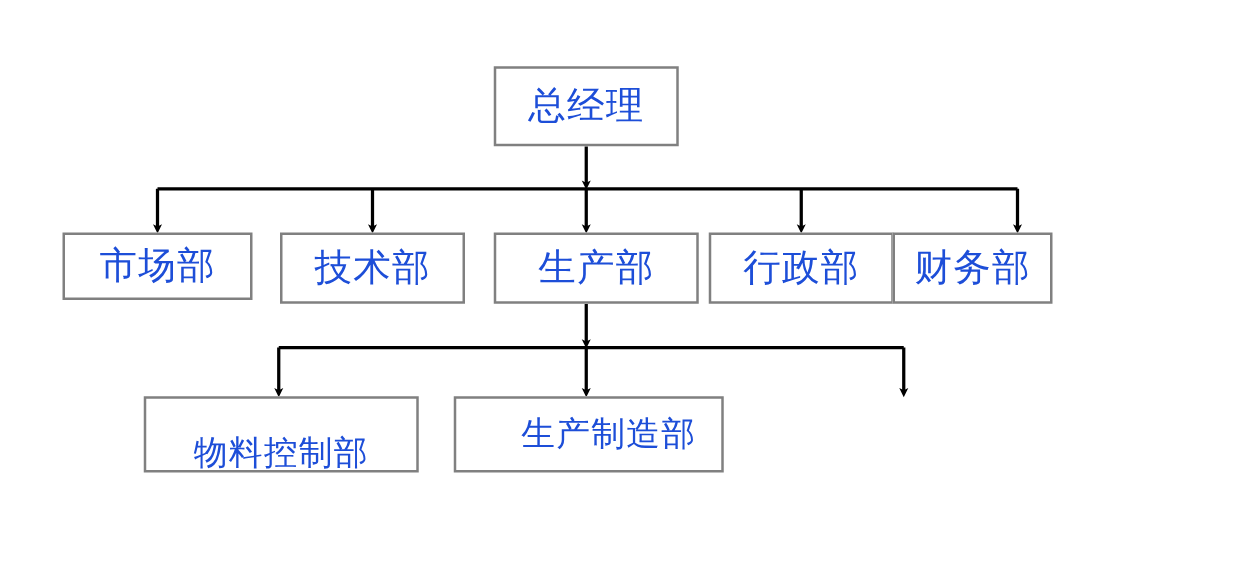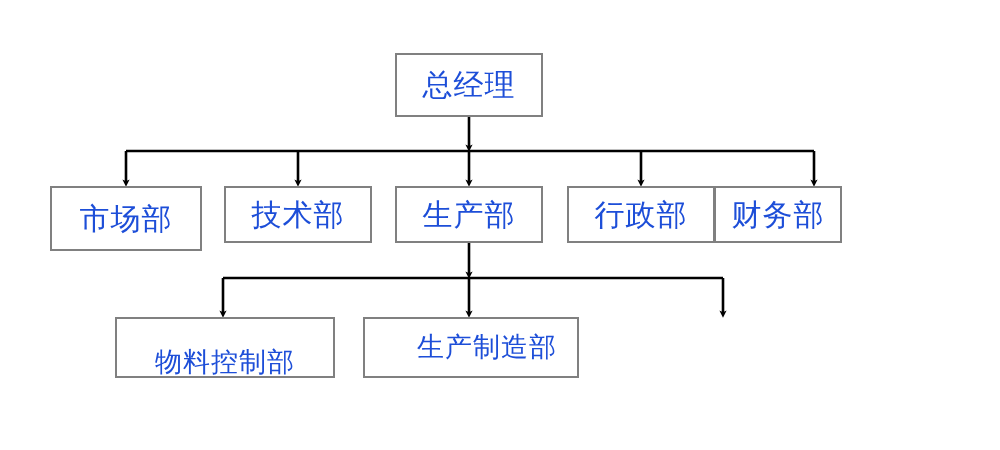--- a/index.html
+++ b/index.html
@@ -74,29 +74,29 @@
 
     <line x1="223" y1="278" x2="223" y2="314" stroke="#000000" stroke-width="2.6" marker-end="url(#arrowhead)"></line>
     <line x1="469" y1="278" x2="469" y2="314" stroke="#000000" stroke-width="2.6" marker-end="url(#arrowhead)"></line>
     <line x1="723" y1="278" x2="723" y2="314" stroke="#000000" stroke-width="2.6" marker-end="url(#arrowhead)"></line>
   </svg>
 
   <div class="node-box" style="left:395px; top:53px; width:148px; height:64px;">
     <span class="node-label size-lg">总经理</span>
   </div>
 
-  <div class="node-box" style="left:50px; top:186px; width:152px; height:65px;">
+  <div class="node-box" style="left:50px; top:186px; width:152px; height:54px;">
     <span class="node-label size-lg">市场部</span>
   </div>
 
   <div class="node-box" style="left:224px; top:186px; width:148px; height:57px;">
     <span class="node-label size-lg">技术部</span>
   </div>
 
-  <div class="node-box" style="left:395px; top:186px; width:148px; height:57px;">
+  <div class="node-box" style="left:395px; top:186px; width:164px; height:57px;">
     <span class="node-label size-lg">生产部</span>
   </div>
 
   <div class="node-box" style="left:567px; top:186px; width:148px; height:57px;">
     <span class="node-label size-lg">行政部</span>
   </div>
 
   <div class="node-box" style="left:714px; top:186px; width:128px; height:57px;justify-content:center;">
     <span class="node-label size-lg">财务部</span>
   </div>

